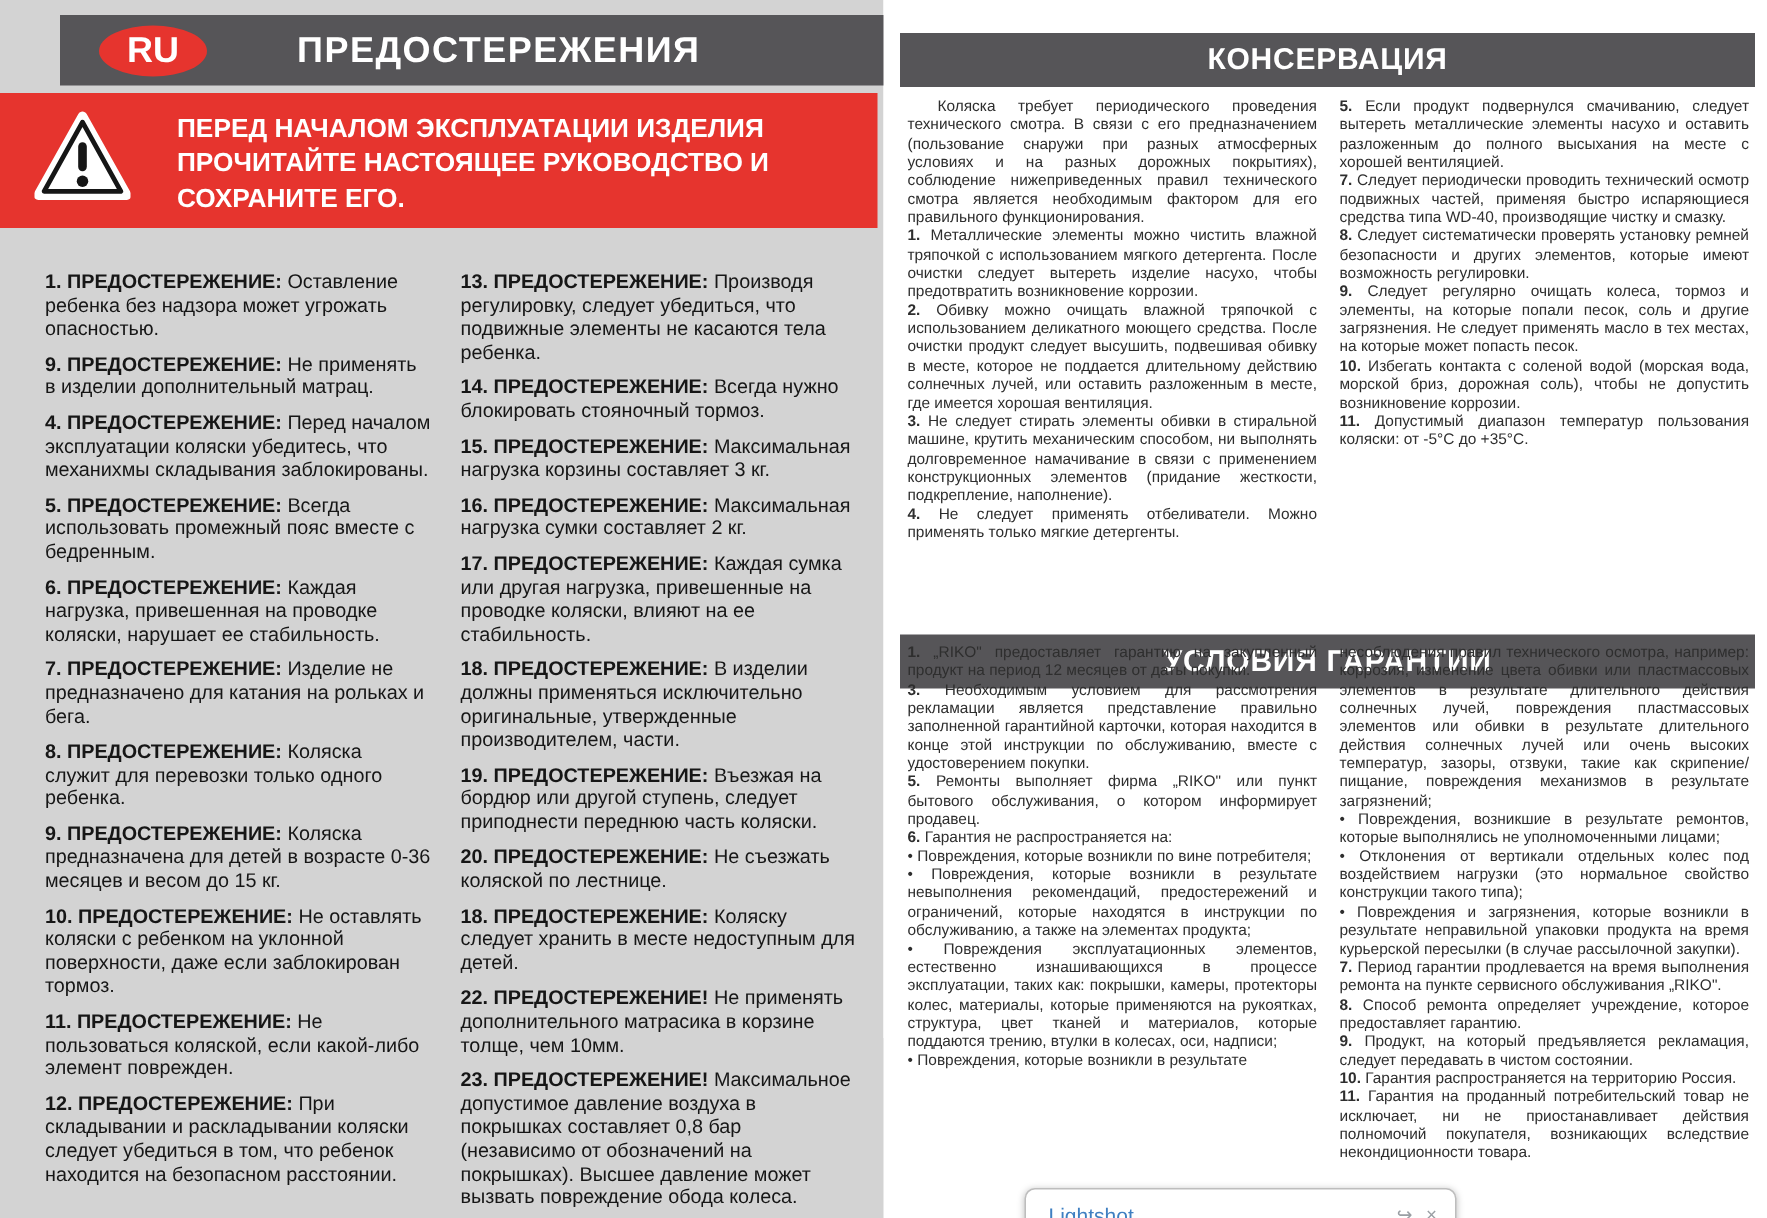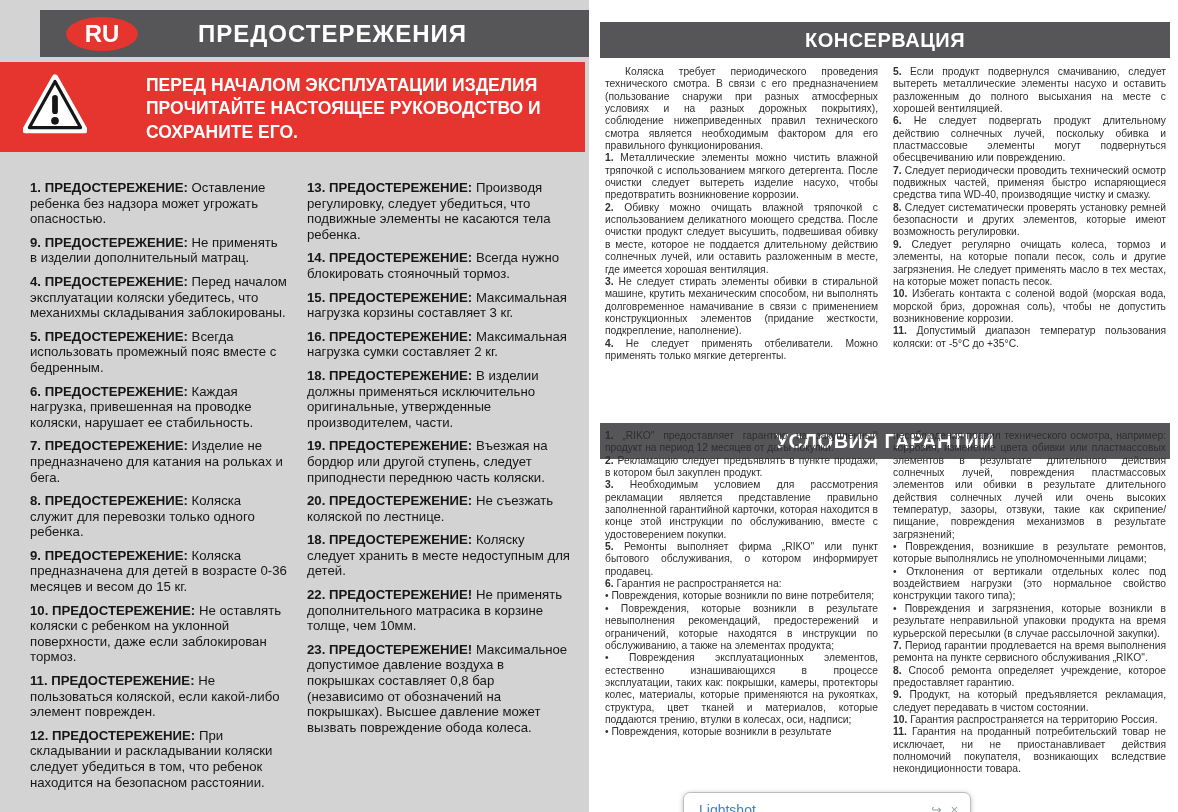--- a/index.html
+++ b/index.html
@@ -18,21 +18,21 @@
                    display:flex; align-items:center; justify-content:center;
                    color:#fff; font-size:24px; font-weight:bold; letter-spacing:1px; }
   .ru-badge { position:absolute; left:26px; top:7px; width:72px; height:34px;
               background:var(--accent-red,#e6342e); border-radius:50%;
               color:#fff; font-weight:bold; font-size:24px;
               display:flex; align-items:center; justify-content:center; z-index:2; }
   .banner { position:absolute; left:0; top:62px; width:585px; height:90px;
             background:var(--accent-red,#e6342e); }
   .tri { position:absolute; left:23px; top:11px; width:64px; height:63px; display:block; }
   .banner-text { position:absolute; left:118px; top:12px; width:448px;
-                 color:#fff; font-weight:bold; font-size:17.5px; line-height:1.33;margin-left:28px; }
+                 color:#fff; font-weight:bold; font-size:17.5px; line-height:1.33; }
   .warn-col { position:absolute; top:172px; font-size:13.2px; line-height:15.6px;
               color:#161616; }
   .col-a { left:22px;  width:274px; }
   .col-b { left:299px; width:283px; }
   .warn-col .para { margin:8px; }
   .warn-col b { font-weight:bold; }
 
   
   .page-right { position:absolute; left:589px; top:0; width:589px; height:692px; background:#fff; }
   .section-bar { position:absolute; left:11px; width:570px; height:36px;
@@ -93,20 +93,21 @@
         <p class="para"><b>9. ПРЕДОСТЕРЕЖЕНИЕ: </b>Коляска предназначена для детей в возрасте 0-36 месяцев и весом до 15 кг.</p>
         <p class="para"><b>10. ПРЕДОСТЕРЕЖЕНИЕ: </b>Не оставлять коляски с ребенком на уклонной поверхности, даже если заблокирован тормоз.</p>
         <p class="para"><b>11. ПРЕДОСТЕРЕЖЕНИЕ: </b>Не пользоваться коляской, если какой-либо элемент поврежден.</p>
         <p class="para"><b>12. ПРЕДОСТЕРЕЖЕНИЕ: </b>При складывании и раскладывании коляски следует убедиться в том, что ребенок находится на безопасном расстоянии.</p>
       </div>
     <div class="warn-col col-b">
         <p class="para"><b>13. ПРЕДОСТЕРЕЖЕНИЕ: </b>Производя регулировку, следует убедиться, что подвижные элементы не касаются тела ребенка.</p>
         <p class="para"><b>14. ПРЕДОСТЕРЕЖЕНИЕ: </b>Всегда нужно блокировать стояночный тормоз.</p>
         <p class="para"><b>15. ПРЕДОСТЕРЕЖЕНИЕ: </b>Максимальная нагрузка корзины составляет 3 кг.</p>
         <p class="para"><b>16. ПРЕДОСТЕРЕЖЕНИЕ: </b>Максимальная нагрузка сумки составляет 2 кг.</p>
+        <p class="para"><b>17. ПРЕДОСТЕРЕЖЕНИЕ: </b>Каждая сумка или другая нагрузка, привешенные на проводке коляски, влияют на ее стабильность.</p>
         <p class="para"><b>18. ПРЕДОСТЕРЕЖЕНИЕ: </b>В изделии должны применяться исключительно оригинальные, утвержденные производителем, части.</p>
         <p class="para"><b>19. ПРЕДОСТЕРЕЖЕНИЕ: </b>Въезжая на бордюр или другой ступень, следует приподнести переднюю часть коляски.</p>
         <p class="para"><b>20. ПРЕДОСТЕРЕЖЕНИЕ: </b>Не съезжать коляской по лестнице.</p>
         <p class="para"><b>18. ПРЕДОСТЕРЕЖЕНИЕ: </b>Коляску следует хранить в месте недоступным для детей.</p>
         <p class="para"><b>22. ПРЕДОСТЕРЕЖЕНИЕ! </b>Не применять дополнительного матрасика в корзине толще, чем 10мм.</p>
         <p class="para"><b>23. ПРЕДОСТЕРЕЖЕНИЕ! </b>Максимальное допустимое давление воздуха в покрышках составляет 0,8 бар (независимо от обозначений на покрышках). Высшее давление может вызвать повреждение обода колеса.</p>
       </div>
   </section>
 
   <section class="page-right">
@@ -115,34 +116,32 @@
     </div>
     <div class="body-col maint-a">
         <p class="para indent">Коляска требует периодического проведения технического смотра. В связи с его предназначением (пользование снаружи при разных атмосферных условиях и на разных дорожных покрытиях), соблюдение нижеприведенных правил технического смотра является необходимым фактором для его правильного функционирования.</p>
         <p class="para"><b>1. </b>Металлические элементы можно чистить влажной тряпочкой с использованием мягкого детергента. После очистки следует вытереть изделие насухо, чтобы предотвратить возникновение коррозии.</p>
         <p class="para"><b>2. </b>Обивку можно очищать влажной тряпочкой с использованием деликатного моющего средства. После очистки продукт следует высушить, подвешивая обивку в месте, которое не поддается длительному действию солнечных лучей, или оставить разложенным в месте, где имеется хорошая вентиляция.</p>
         <p class="para"><b>3. </b>Не следует стирать элементы обивки в стиральной машине, крутить механическим способом, ни выполнять долговременное намачивание в связи с применением конструкционных элементов (придание жесткости, подкрепление, наполнение).</p>
         <p class="para"><b>4. </b>Не следует применять отбеливатели. Можно применять только мягкие детергенты.</p>
       </div>
     <div class="body-col maint-b">
         <p class="para"><b>5. </b>Если продукт подвернулся смачиванию, следует вытереть металлические элементы насухо и оставить разложенным до полного высыхания на месте с хорошей вентиляцией.</p>
-        <p class="para"><b>6. </b>Не следует подвергать продукт длительному действию солнечных лучей, поскольку обивка и пластмассовые элементы могут подвернуться обесцвечиванию или повреждению.</p>
         <p class="para"><b>7. </b>Следует периодически проводить технический осмотр подвижных частей, применяя быстро испаряющиеся средства типа WD-40, производящие чистку и смазку.</p>
         <p class="para"><b>8. </b>Следует систематически проверять установку ремней безопасности и других элементов, которые имеют возможность регулировки.</p>
         <p class="para"><b>9. </b>Следует регулярно очищать колеса, тормоз и элементы, на которые попали песок, соль и другие загрязнения. Не следует применять масло в тех местах, на которые может попасть песок.</p>
         <p class="para"><b>10. </b>Избегать контакта с соленой водой (морская вода, морской бриз, дорожная соль), чтобы не допустить возникновение коррозии.</p>
         <p class="para"><b>11. </b>Допустимый диапазон температур пользования коляски: от -5°С до +35°С.</p>
       </div>
 
     <div class="section-bar bar-warr">
       <span>УСЛОВИЯ ГАРАНТИИ</span>
     </div>
     <div class="body-col warr-a">
         <p class="para"><b>1. </b>„RIKO" предоставляет гарантию на закупленный продукт на период 12 месяцев от даты покупки.</p>
-        <p class="para"><b>2. </b>Рекламацию следует предъявлять в пункте продажи, в котором был закуплен продукт.</p>
         <p class="para"><b>3. </b>Необходимым условием для рассмотрения рекламации является представление правильно заполненной гарантийной карточки, которая находится в конце этой инструкции по обслуживанию, вместе с удостоверением покупки.</p>
         <p class="para"><b>5. </b>Ремонты выполняет фирма „RIKO" или пункт бытового обслуживания, о котором информирует продавец.</p>
         <p class="para"><b>6. </b>Гарантия не распространяется на:</p>
         <p class="para">• Повреждения, которые возникли по вине потребителя;</p>
         <p class="para">• Повреждения, которые возникли в результате невыполнения рекомендаций, предостережений и ограничений, которые находятся в инструкции по обслуживанию, а также на элементах продукта;</p>
         <p class="para">• Повреждения эксплуатационных элементов, естественно изнашивающихся в процессе эксплуатации, таких как: покрышки, камеры, протекторы колес, материалы, которые применяются на рукоятках, структура, цвет тканей и материалов, которые поддаются трению, втулки в колесах, оси, надписи;</p>
         <p class="para">• Повреждения, которые возникли в результате</p>
       </div>
     <div class="body-col warr-b">
         <p class="para">несоблюдения правил технического осмотра, например: коррозия, изменение цвета обивки или пластмассовых элементов в результате длительного действия солнечных лучей, повреждения пластмассовых элементов или обивки в результате длительного действия солнечных лучей или очень высоких температур, зазоры, отзвуки, такие как скрипение/ пищание, повреждения механизмов в результате загрязнений;</p>

